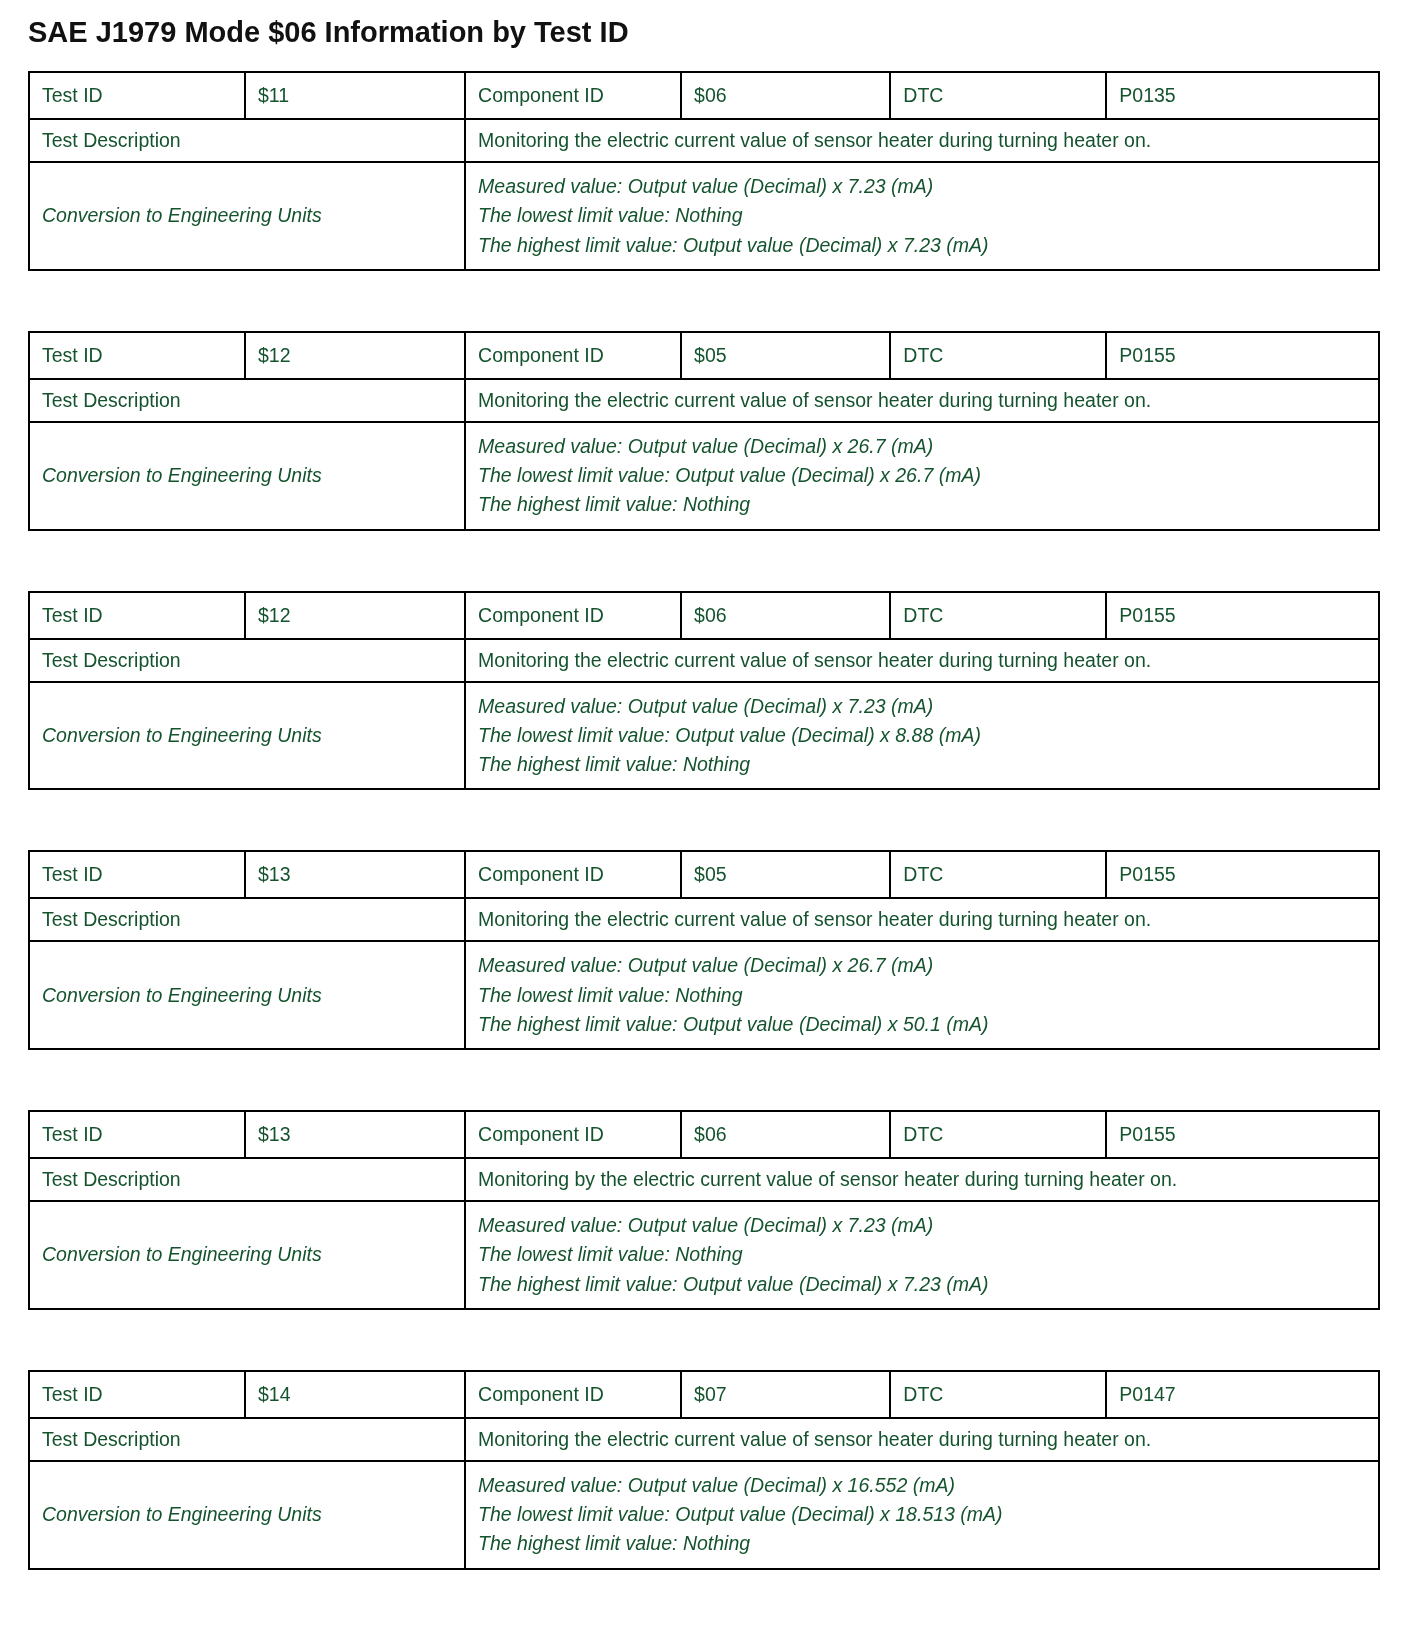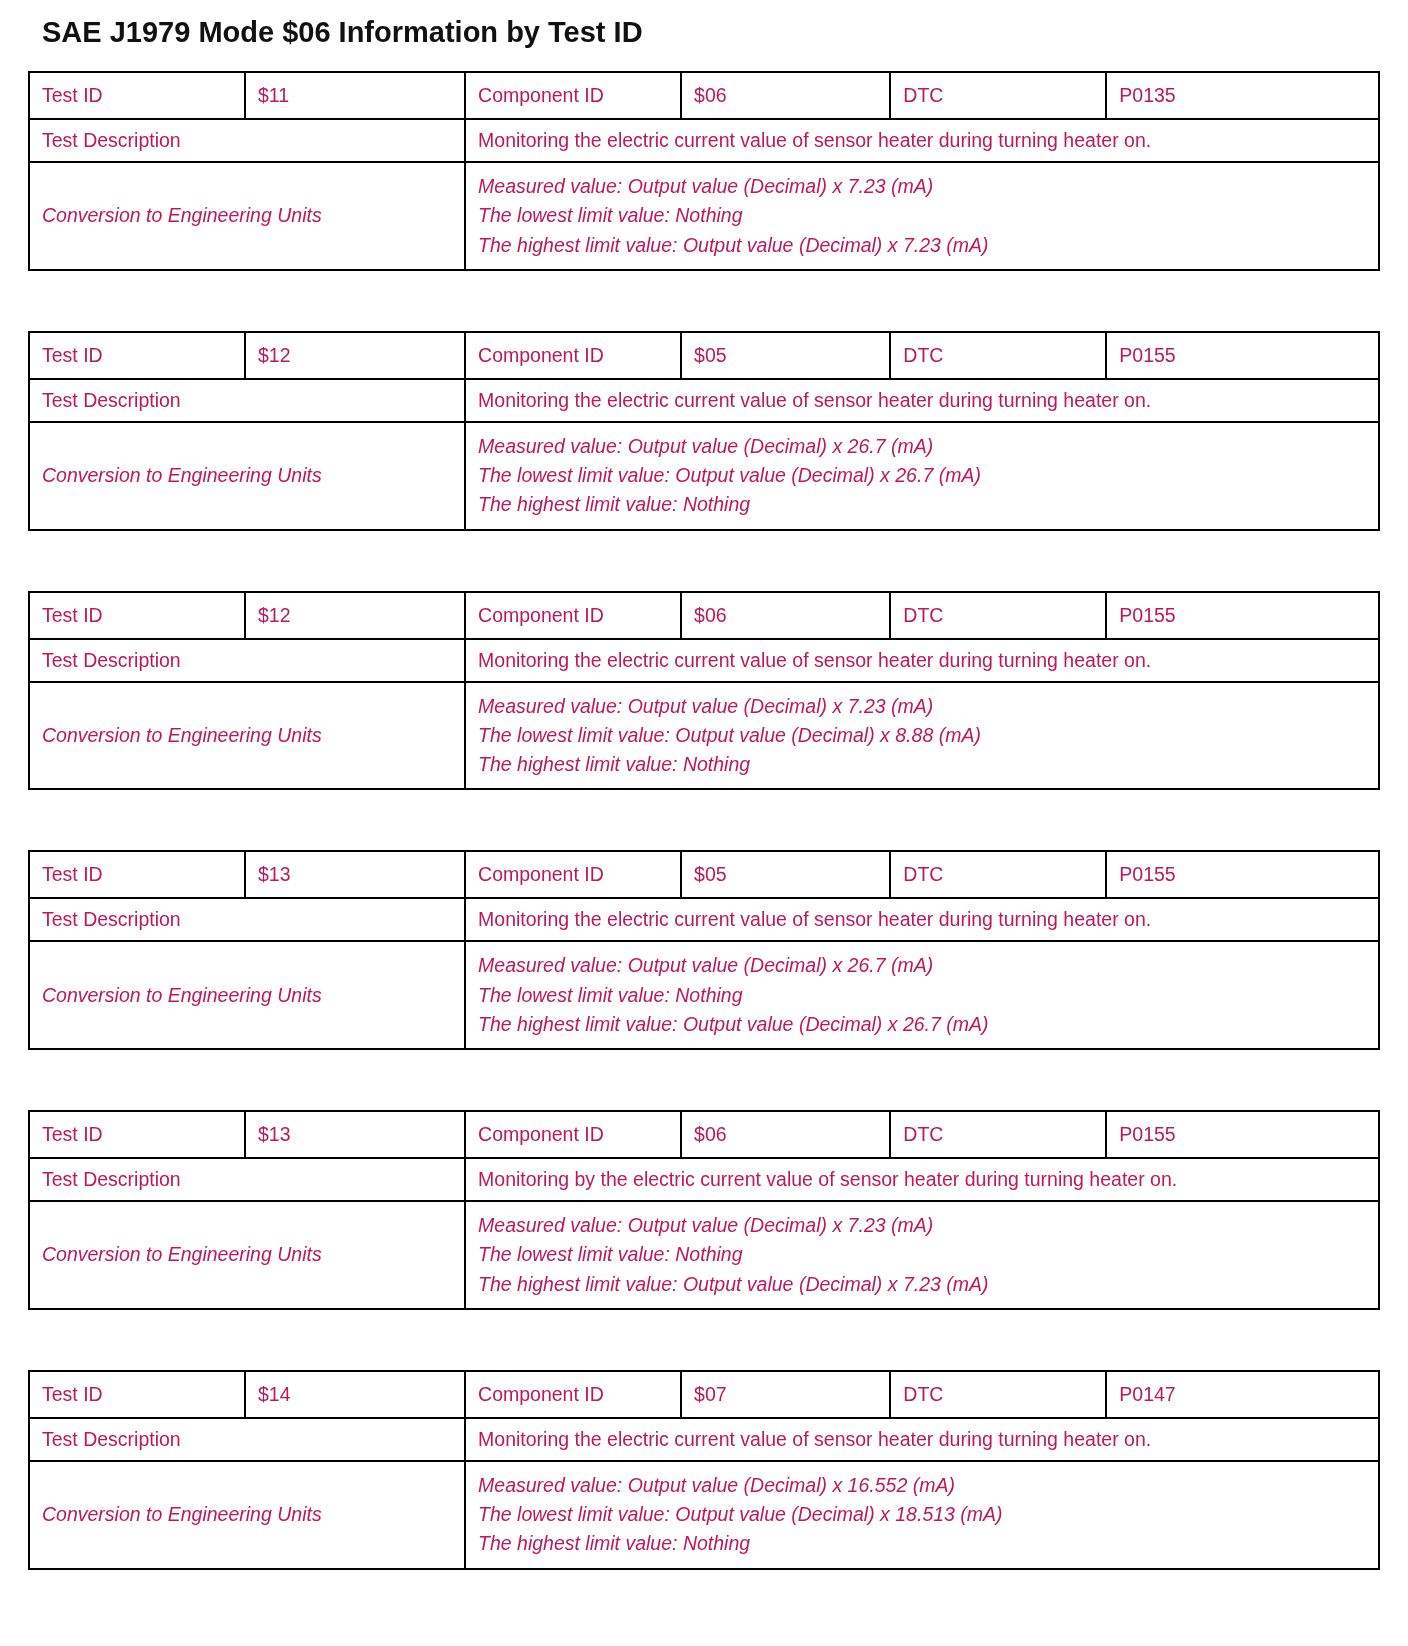--- a/index.html
+++ b/index.html
@@ -9,36 +9,36 @@
   }
   body {
     font-family: "Liberation Sans", "DejaVu Sans", sans-serif;
     color: #000000;
     padding: 12px 28px 20px 28px;
   }
   .page-title {
     font-size: 29px;
     font-weight: bold;
     letter-spacing: 0px;
-    margin: 4px 0 22px 14px;
+    margin: 4px 0 22px 0;
     color: #111111;
   }
   table.info-table {
     width: 100%;
     border-collapse: collapse;
     table-layout: fixed;
     margin-bottom: 60px;
     font-size: 19.5px;
   }
   table.info-table:last-child { margin-bottom: 0; }
   table.info-table td {
     border: 2px solid #000000;
     padding: 9px 10px 9px 12px;
     vertical-align: middle;
-    color: #be185d;
+    color: #14532d;
   }
   table.info-table tr.head-row td {
     height: 47px;
   }
   table.info-table tr.desc-row td {
     height: 41px;
   }
   table.info-table tr.conv-row td {
     height: 104px;
     font-style: italic;
@@ -185,21 +185,21 @@
       <tr class="desc-row">
         <td colspan="2">Test Description</td>
         <td colspan="4">Monitoring the electric current value of sensor heater during turning heater on.</td>
       </tr>
       <tr class="conv-row">
         <td colspan="2">Conversion to Engineering Units</td>
         <td colspan="4">
           <div class="conv-lines">
             <div>Measured value: Output value (Decimal) x 26.7 (mA)</div>
             <div>The lowest limit value: Nothing</div>
-            <div>The highest limit value: Output value (Decimal) x 26.7 (mA)</div>
+            <div>The highest limit value: Output value (Decimal) x 50.1 (mA)</div>
           </div>
         </td>
       </tr>
     </tbody>
   </table>
 
   <table class="info-table">
     <colgroup>
       <col class="c1">
         <col class="c2">

